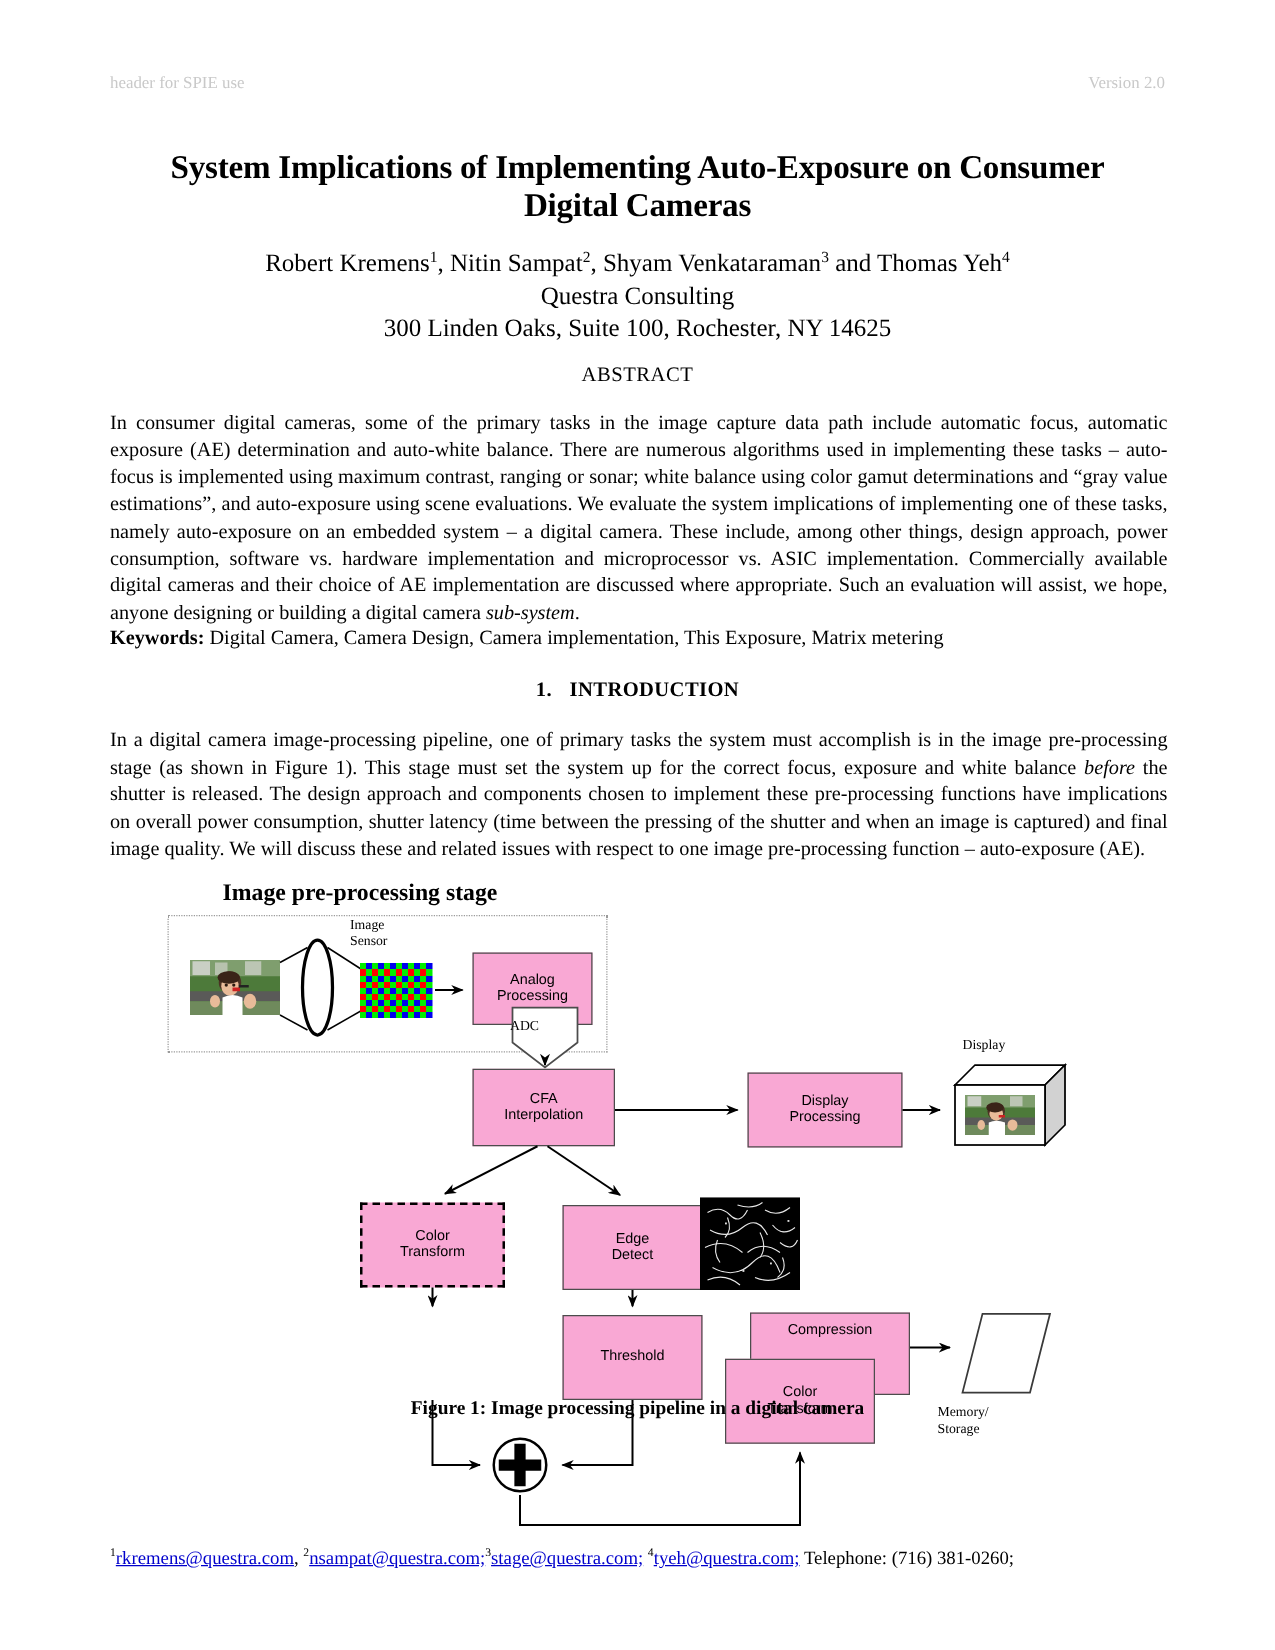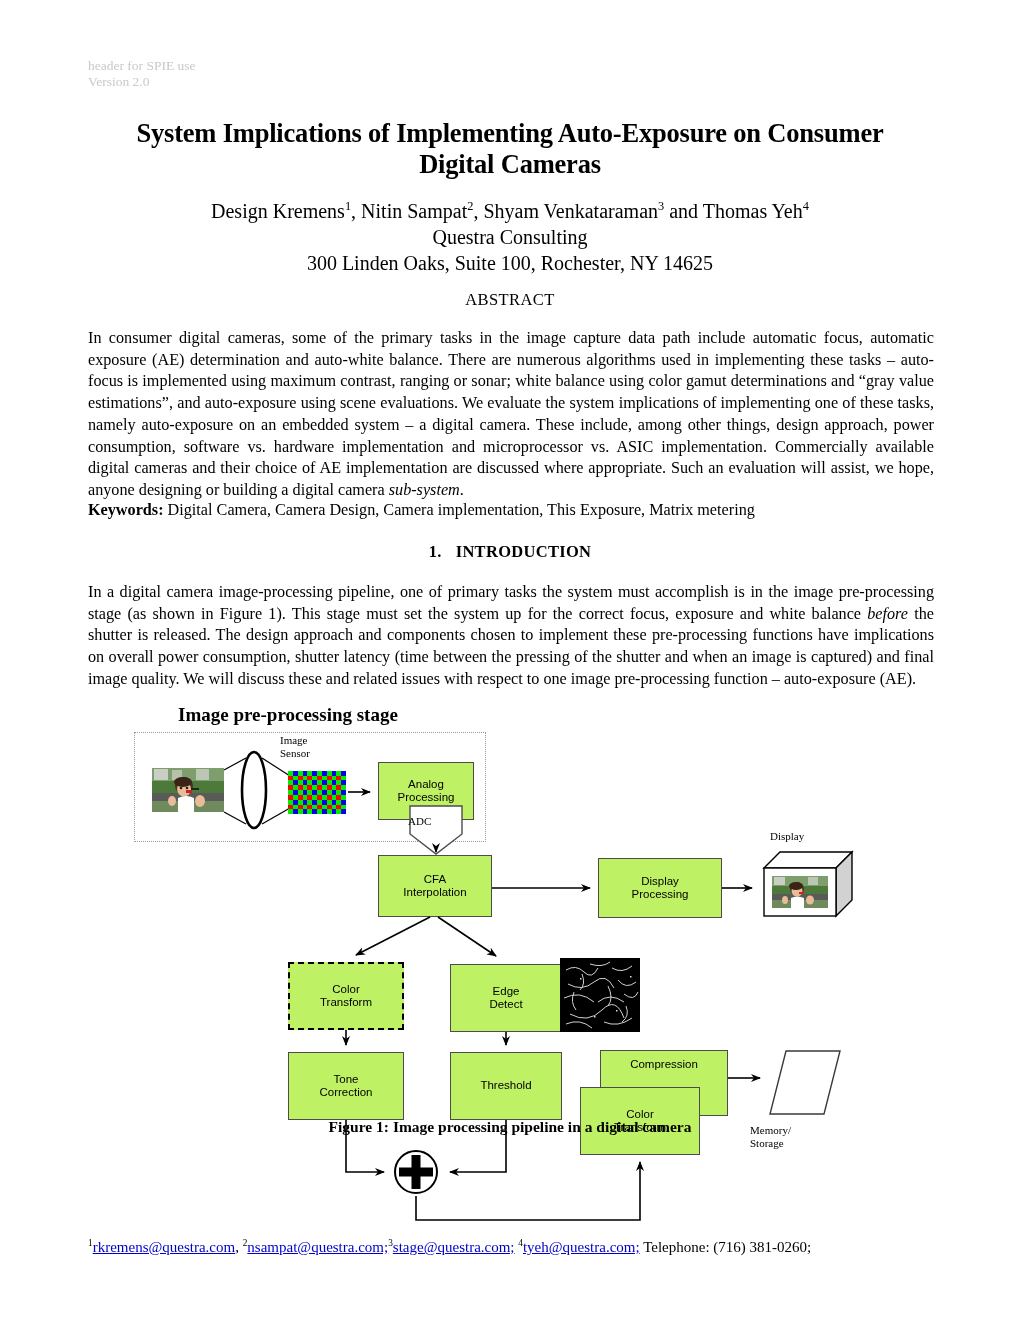--- a/index.html
+++ b/index.html
@@ -9,21 +9,21 @@
     color:#000;
     position:relative;
     overflow:hidden;
   }
   .page{
     position:absolute; left:0; top:0; width:1020px; height:1320px;
   }
   .hdr{
     position:absolute; left:88px; top:58px; width:844px;
     display:flex; justify-content:space-between;
-    font-size:13.5px; color:#c9c9c9; font-family:"Liberation Serif", serif;flex-direction:column;
+    font-size:13.5px; color:#c9c9c9; font-family:"Liberation Serif", serif;
   }
   .title{
     position:absolute; left:110px; top:118px; width:800px;
     text-align:center; font-weight:bold; font-size:26.5px; line-height:31px;
     letter-spacing:-0.2px;
   }
   .authors{
     position:absolute; left:110px; top:198px; width:800px;
     text-align:center; font-size:20px; line-height:26px;
   }
@@ -58,21 +58,21 @@
     position:absolute; left:58px; top:4px;
     font-weight:bold; font-size:19px; font-family:"Liberation Serif", serif;
   }
   .preproc-box{
     position:absolute; left:14px; top:32px; width:350px; height:108px;
     border:1px dotted #9a9a9a;
   }
   .dz{position:absolute; font-family:Liberation Serif, serif; font-size:11px;
       color:#000; text-align:left; line-height:13px;}
   .box{
-    position:absolute; background:#bef264; border:1px solid #4c4c4c;
+    position:absolute; background:#f9a8d4; border:1px solid #4c4c4c;
     font-family:"Liberation Sans", sans-serif; font-size:11.5px;
     display:flex; align-items:center; justify-content:center; text-align:center;
     line-height:13.5px; box-sizing:border-box;
   }
   .box.dashed{border:2px dashed #000;}
   svg.wires{position:absolute; left:0; top:0; width:780px; height:420px; overflow:visible;}
   .photo{
     position:absolute; background:#3b6d2e; overflow:hidden;
   }
   .fig-caption{
@@ -93,21 +93,21 @@
 <div class="page">
 
   <div class="hdr">
     <span>header for SPIE use</span>
     <span>Version 2.0</span>
   </div>
 
   <div class="title">System Implications of Implementing Auto-Exposure on Consumer Digital Cameras</div>
 
   <div class="authors">
-    <div id="author-names"><span>Design Kremens</span><sup>1</sup><span>, Nitin Sampat</span><sup>2</sup><span>, Shyam Venkataraman</span><sup>3</sup><span> and Thomas Yeh</span><sup>4</sup></div>
+    <div id="author-names"><span>Robert Kremens</span><sup>1</sup><span>, Nitin Sampat</span><sup>2</sup><span>, Shyam Venkataraman</span><sup>3</sup><span> and Thomas Yeh</span><sup>4</sup></div>
     <div>Questra Consulting</div>
     <div>300 Linden Oaks, Suite 100, Rochester, NY 14625</div>
   </div>
 
   <div class="abstract-head">ABSTRACT</div>
   <div class="abstract-body" id="abstract-text"><span>In consumer digital cameras, some of the primary tasks in the image capture data path include automatic focus, automatic exposure (AE) determination and auto-white balance.  There are numerous algorithms used in implementing these tasks – auto-focus is implemented using maximum contrast, ranging or sonar; white balance using color gamut determinations and “gray value estimations”, and auto-exposure using scene evaluations.  We evaluate the system implications of implementing one of these tasks, namely auto-exposure on an embedded system – a digital camera.  These include, among other things, design approach, power consumption, software vs. hardware implementation and microprocessor vs. ASIC implementation.  Commercially available digital cameras and their choice of AE implementation are discussed where appropriate.  Such an evaluation will assist, we hope, anyone designing or building a digital camera </span><i>sub-system</i><span>.</span></div>
 
   <div class="keywords">
     <b>Keywords:</b><span> Digital Camera, Camera Design, Camera implementation, This Exposure, Matrix metering</span>
   </div>
@@ -344,23 +344,20 @@
         </g>
         <g fill="#dcdcdc">
           <rect x="20" y="20" width="1.5" height="1.5"></rect>
           <rect x="56" y="52" width="1.5" height="1.5"></rect>
           <rect x="34" y="58" width="1.5" height="1.5"></rect>
           <rect x="70" y="18" width="1.5" height="1.5"></rect>
         </g>
       </svg>
     </div>
 
-    <div class="box" style="left:168px; top:352px; width:116px; height:68px;">
-      <span>Tone<br>Correction</span>
-    </div>
 
     <div class="box" style="left:330px; top:352px; width:112px; height:68px;">
       <span>Threshold</span>
     </div>
 
     <div class="box" style="left:480px; top:350px; width:128px; height:66px; align-items:flex-start; padding-top:7px;">
       <span>Compression</span>
     </div>
 
     <div class="box" style="left:460px; top:387px; width:120px; height:68px;">

